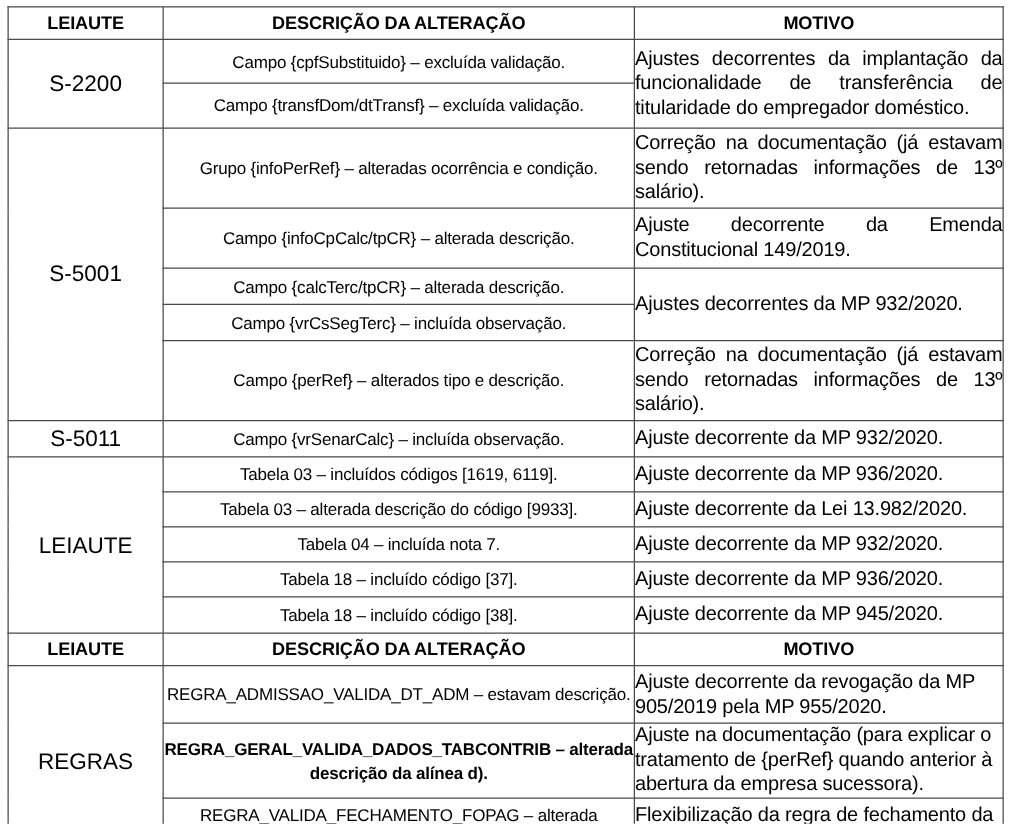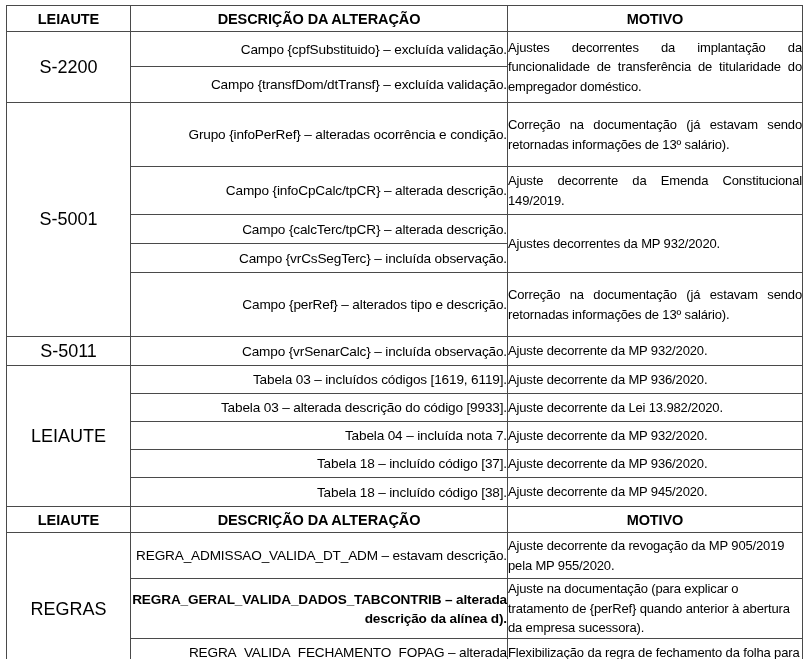--- a/index.html
+++ b/index.html
@@ -46,30 +46,30 @@
     height: 26px;
     line-height: 24px;
     white-space: nowrap;
   }
   td.leiaute-cell {
     text-align: center;
     font-size: 18px;
     line-height: 17px;
   }
   td.desc-cell {
-    text-align: right;
+    text-align: center;
     font-size: 13.6px;
     line-height: 19px;
     padding: 3px 4px 3px 6px;
     letter-spacing: -0.15px;
   }
   td.motivo-cell {
     text-align: justify;
     text-align-last: left;
-    font-size: 13px;
+    font-size: 16px;
     line-height: 19.5px;
     padding: 3px 5px 3px 6px;
     letter-spacing: -0.15px;
     hyphens: none;
   }
   td.motivo-cell.nowrapcell {
     text-align: left;
   }
   .h-35  { height: 35px; }
   .h-36  { height: 36px; margin-left: 24px; }

